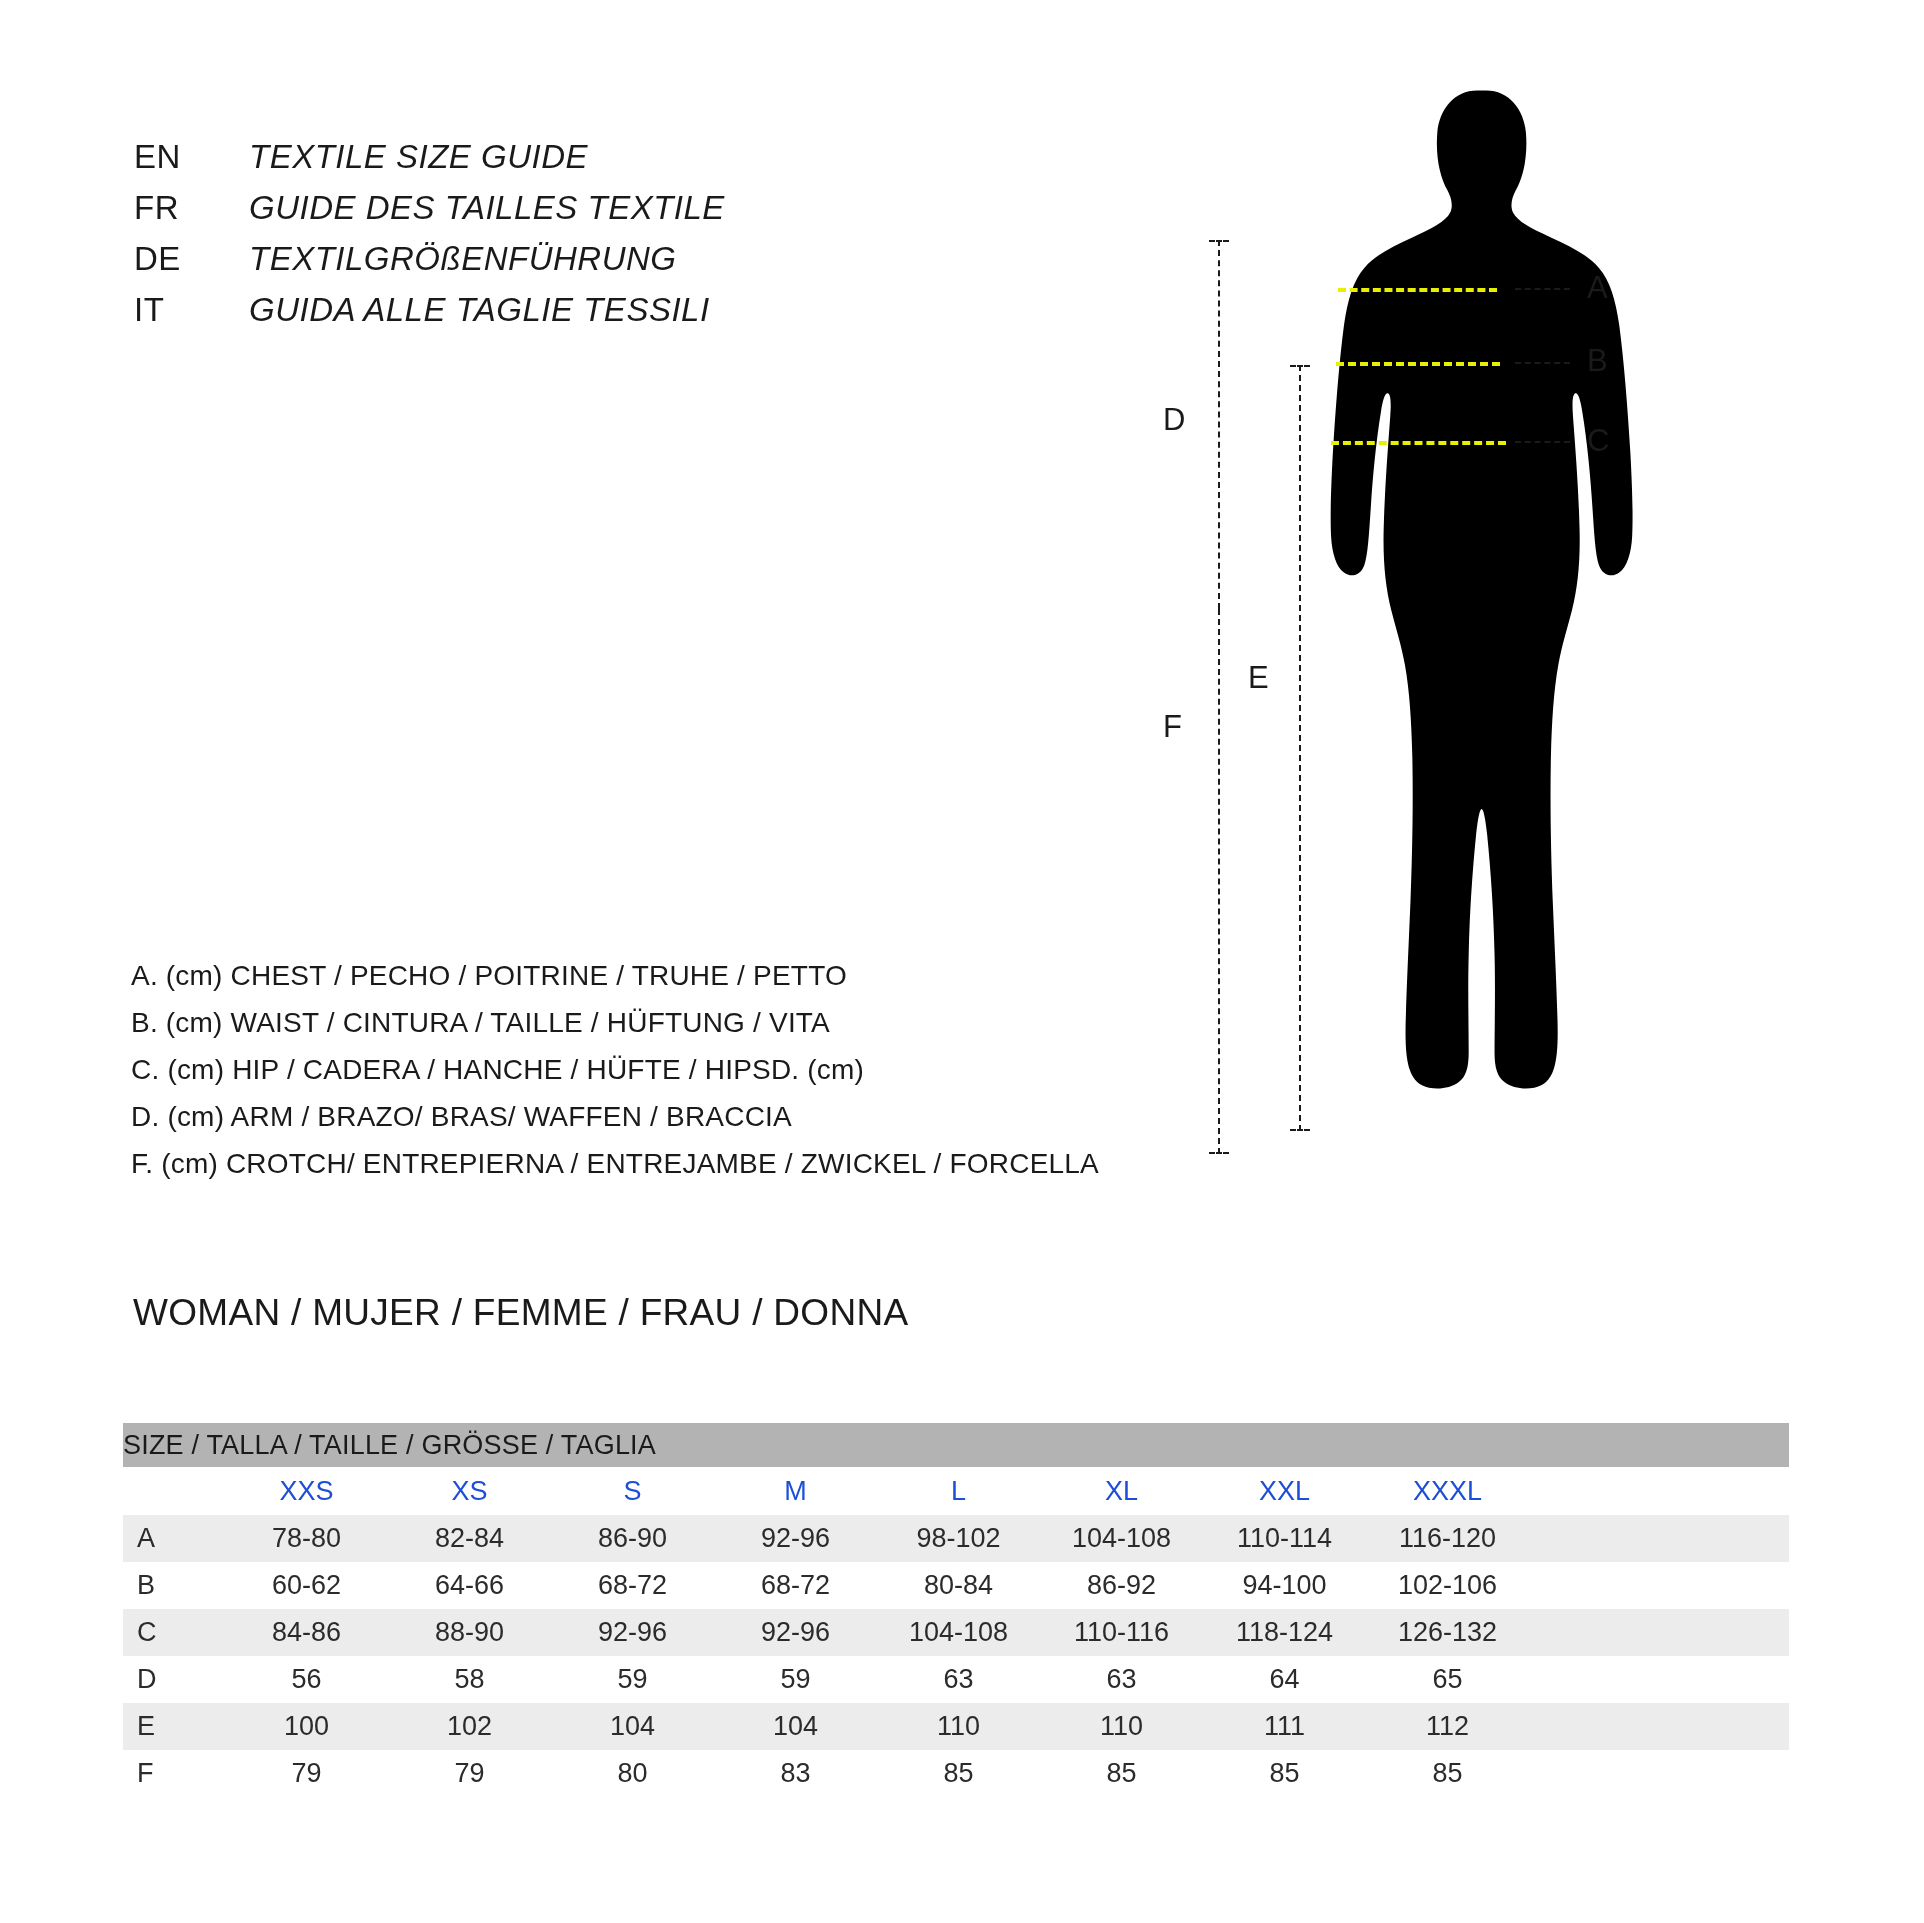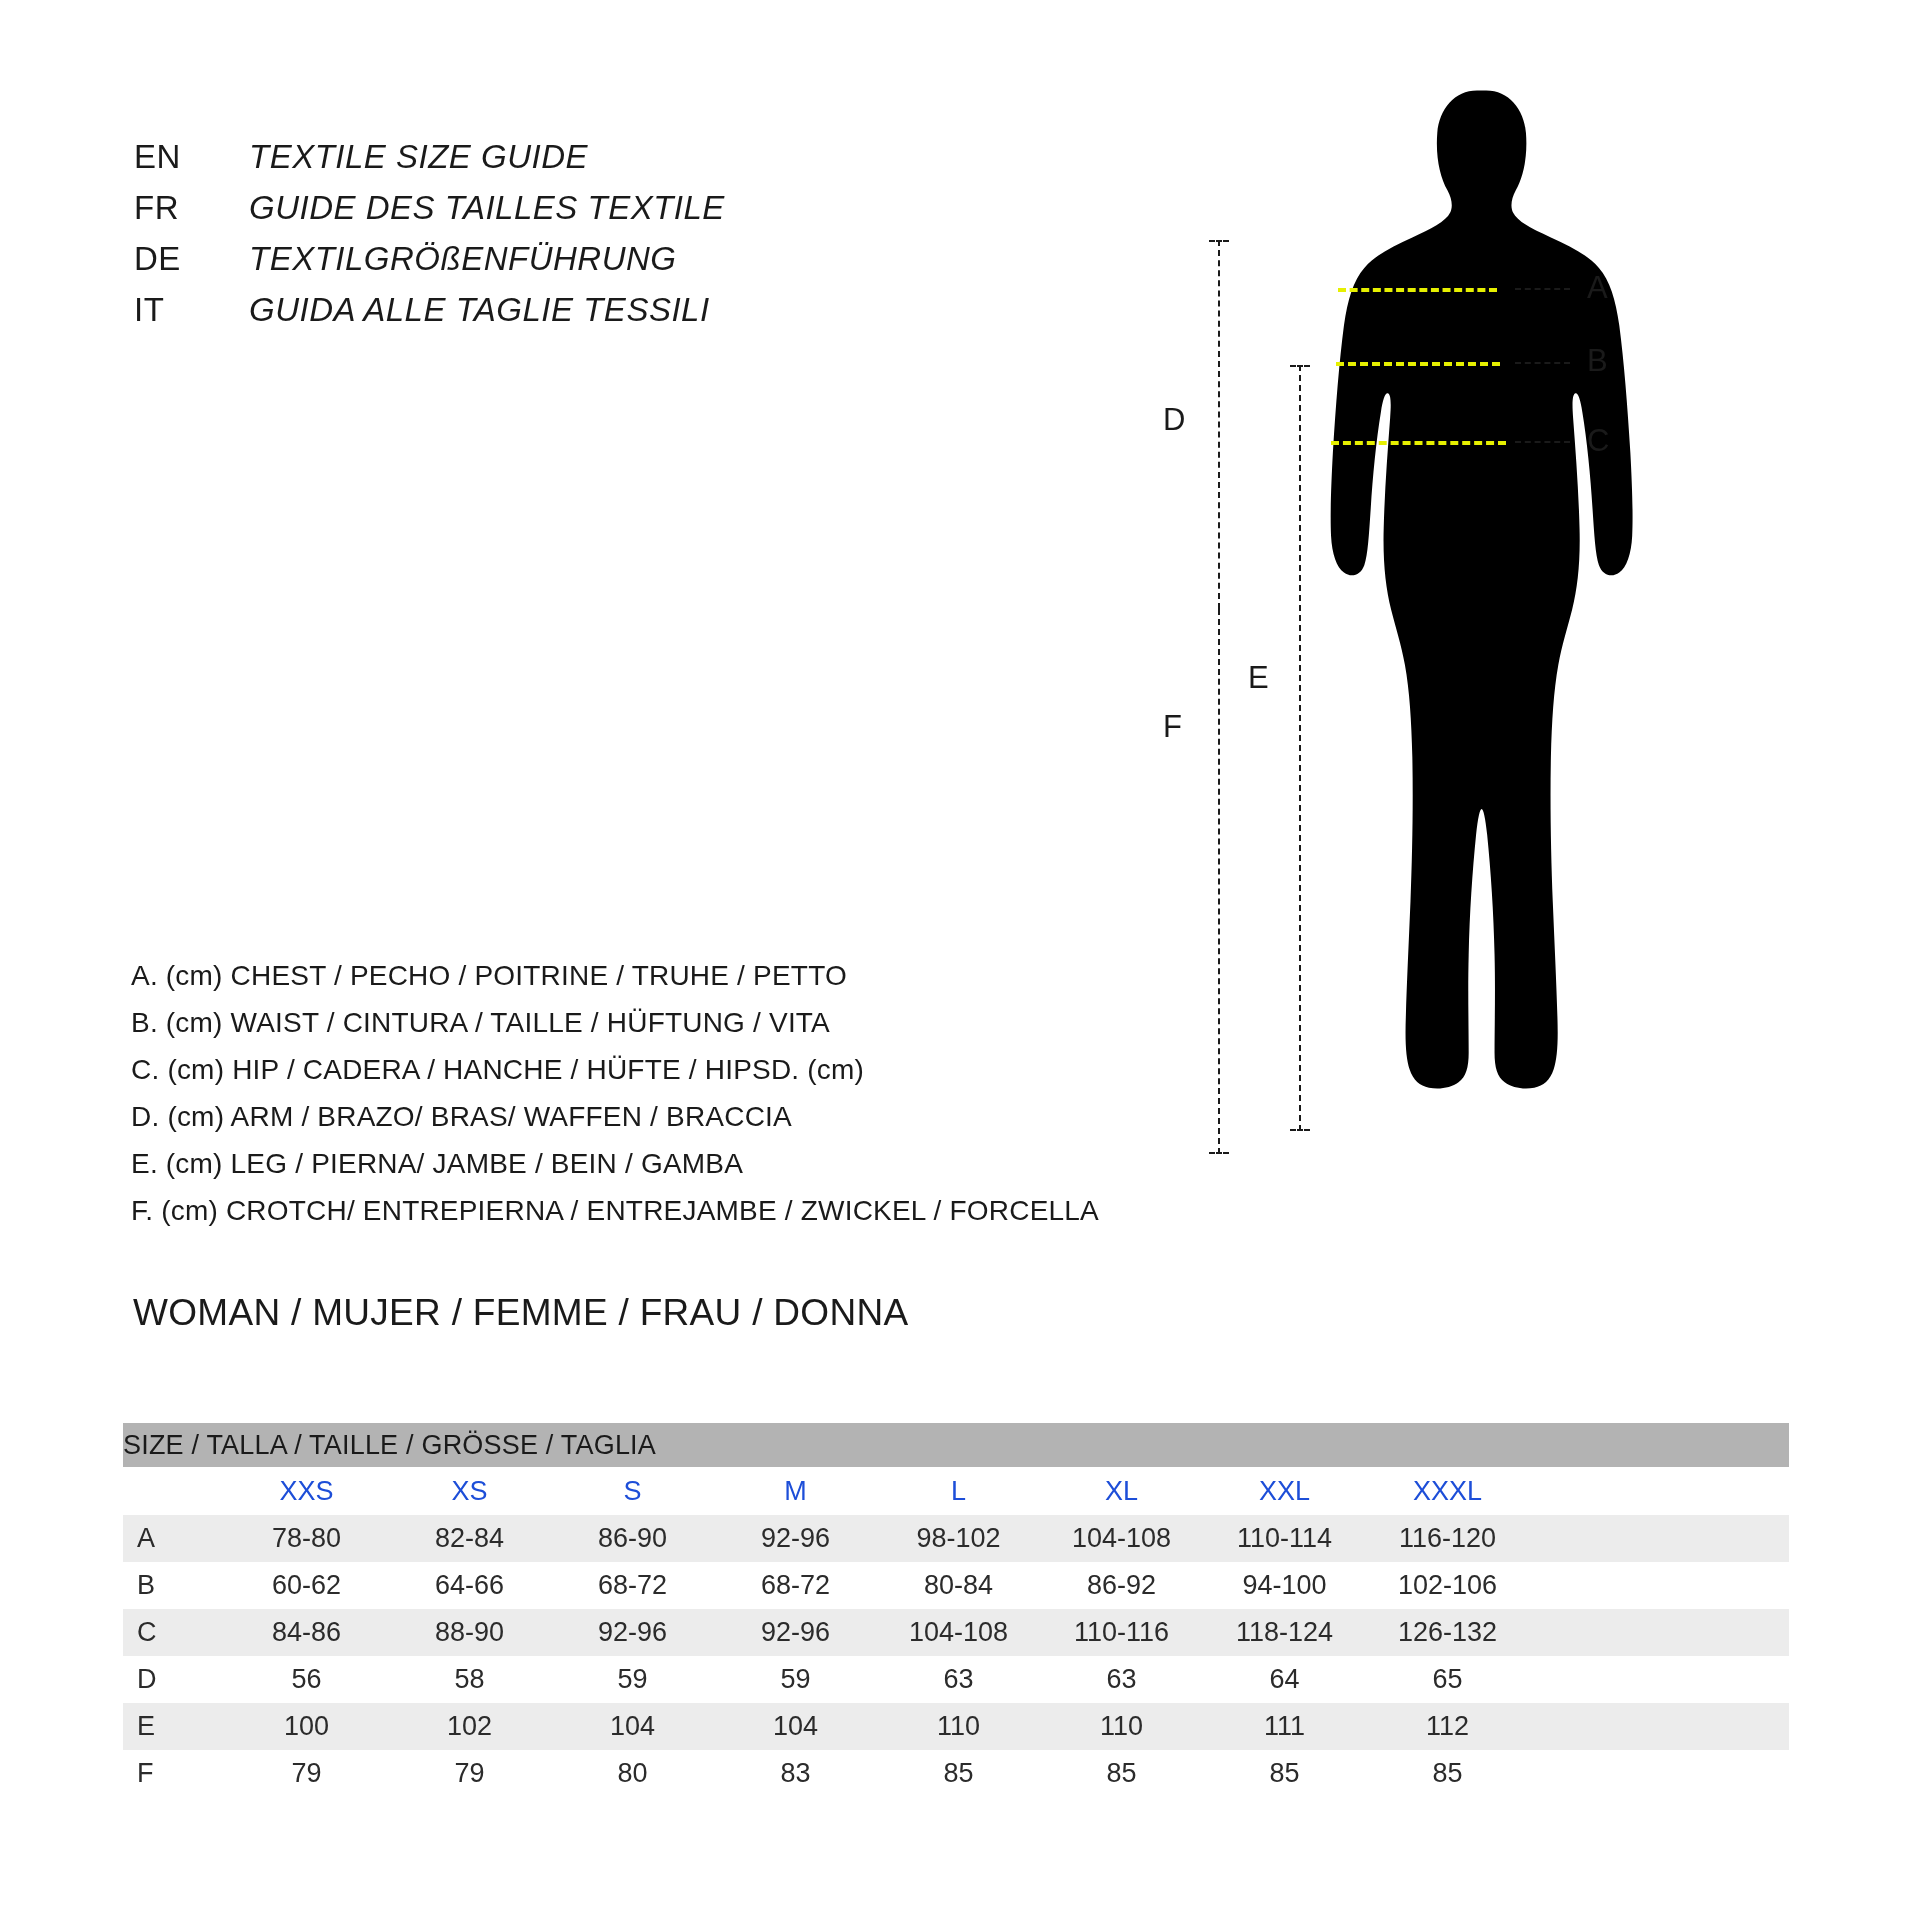--- a/index.html
+++ b/index.html
@@ -250,21 +250,20 @@
 
   <div class="hline" style="left:380px; top:367px; width:55px;"></div>
   <div class="dim-letter" style="left:452px; top:349px;">C</div>
 </div>
 
 <div id="legend-block">
   <div class="legend-row">A. (cm) CHEST / PECHO / POITRINE / TRUHE / PETTO</div>
   <div class="legend-row">B. (cm) WAIST / CINTURA / TAILLE / HÜFTUNG / VITA</div>
   <div class="legend-row">C. (cm) HIP / CADERA / HANCHE / HÜFTE / HIPSD. (cm)</div>
   <div class="legend-row">D. (cm) ARM / BRAZO/ BRAS/ WAFFEN / BRACCIA</div>
-  <div class="legend-row">E. (cm) LEG / PIERNA/ JAMBE / BEIN / GAMBA</div>
   <div class="legend-row">F. (cm) CROTCH/ ENTREPIERNA / ENTREJAMBE / ZWICKEL / FORCELLA</div>
 </div>
 
 <div id="section-label">WOMAN / MUJER / FEMME / FRAU / DONNA</div>
 
 <table id="size-table">
   <tbody>
     <tr class="tbl-title-row">
       <td colspan="10">SIZE / TALLA / TAILLE / GRÖSSE / TAGLIA</td>
     </tr>

